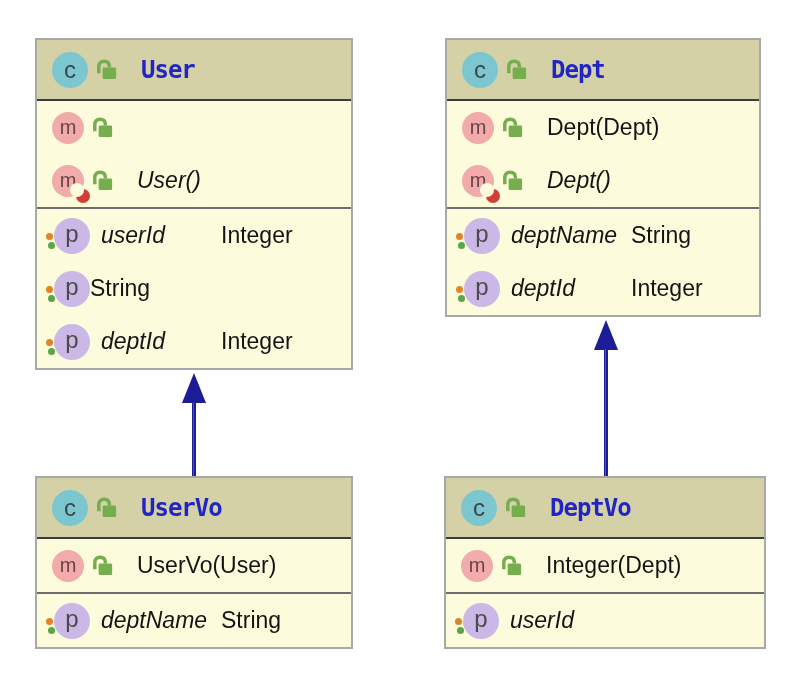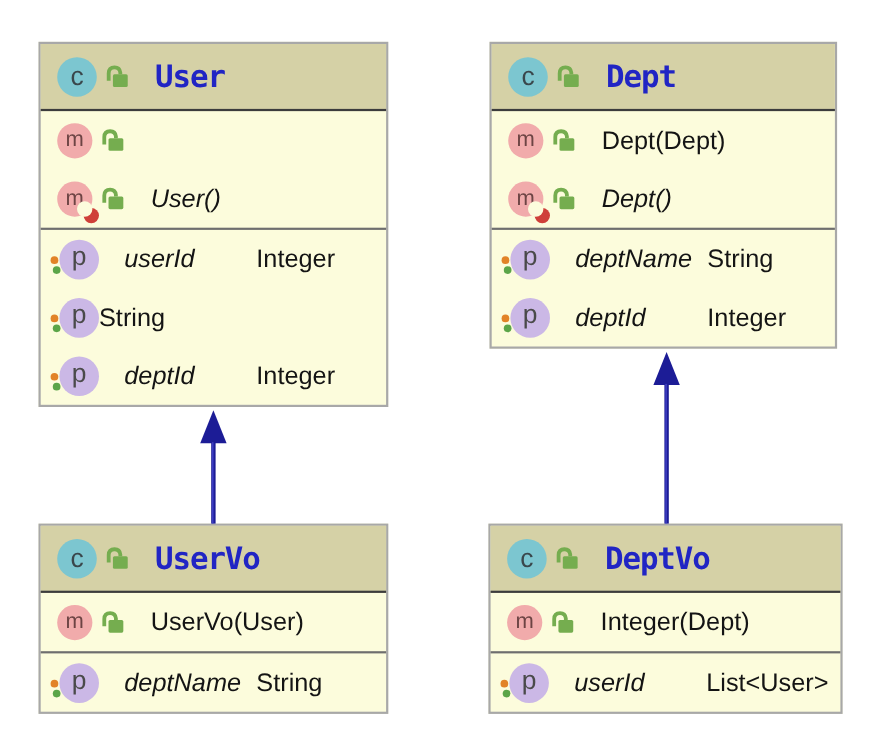--- a/index.html
+++ b/index.html
@@ -10,21 +10,21 @@
     --p-bg:#cbb8e6; --p-fg:#4a4a4a; --lock-green:#75ad4f;
     --dot-orange:#e28327; --dot-green:#5ba548; --crescent-red:#cf4039;
   }
   *{margin:0;padding:0;box-sizing:border-box;}
   body{background:#ffffff;font-family:"Liberation Sans",sans-serif;}
   .canvas{position:relative;width:796px;height:682px;background:#ffffff;overflow:hidden;}
 
   .uml-box{position:absolute;border:2px solid var(--box-border);background:var(--body-bg);}
   .uml-header{display:flex;align-items:center;height:61px;padding-left:15px;
     background:var(--header-bg);border-bottom:2px solid var(--header-sep);}
-  .title{font-family:"DejaVu Sans Mono",monospace;font-weight:bold;font-size:28px;
+  .title{font-family:"DejaVu Sans Mono",monospace;font-weight:bold;font-size:24px;
     color:var(--title-blue);margin-left:22px;letter-spacing:-1px;}
 
   .sec.props{border-top:2px solid var(--section-sep);}
   .row{display:flex;align-items:center;height:53px;padding-left:15px;
     font-size:23px;color:var(--member-text);}
 
   .badge{display:flex;align-items:center;justify-content:center;border-radius:50%;flex:0 0 auto;}
   .c-badge{width:36px;height:36px;background:var(--c-bg);color:var(--c-fg);
     font-size:24px;font-weight:500;}
   .m-badge{position:relative;width:32px;height:32px;background:var(--m-bg);color:var(--m-fg);
@@ -37,21 +37,21 @@
     border-radius:50%;background:var(--crescent-red);overflow:visible;}
   .crescent::before{content:'';position:absolute;left:-6px;top:-6px;width:14px;height:14px;
     border-radius:50%;background:var(--body-bg);}
 
   .dot{position:absolute;width:7px;height:7px;border-radius:50%;}
   .dot.orange{left:-8px;top:15px;background:var(--dot-orange);}
   .dot.green{left:-6px;top:24px;background:var(--dot-green);}
 
   .lock{display:inline-flex;margin-left:6px;flex:0 0 auto;}
   .mlabel{margin-left:22px;white-space:nowrap;}
-  .pname{margin-left:23px;min-width:120px;white-space:nowrap;font-style:italic;}
+  .pname{margin-left:11px;min-width:120px;white-space:nowrap;font-style:italic;}
   .ptype{white-space:nowrap;}
   .italic{font-style:italic;}
 
   .arrow-line{position:absolute;width:4px;background:var(--arrow-navy);}
   .arrow-line::after{content:'';position:absolute;left:1px;top:0;bottom:0;width:1px;background:#4d4dd6;}
   .arrow-head{position:absolute;width:0;height:0;
     border-left:12px solid transparent;border-right:12px solid transparent;
     border-bottom:30px solid var(--arrow-navy);}
 </style>
 </head>
@@ -258,21 +258,20 @@
       </div>
     </div>
     <div class="sec props">
       <div class="row">
         <span class="badge p-badge">
             <i class="dot orange"></i>
             <i class="dot green"></i>
             <span class="glyph">p</span>
           </span>
         <span class="pname">userId</span>
-        <span class="ptype">List&lt;User&gt;</span>
       </div>
     </div>
   </div>
 
   <div>
     <div class="arrow-head" style="left:182px;top:373px;"></div>
     <div class="arrow-line" style="left:192px;top:402px;height:74px;"></div>
   </div>
 
   <div>

